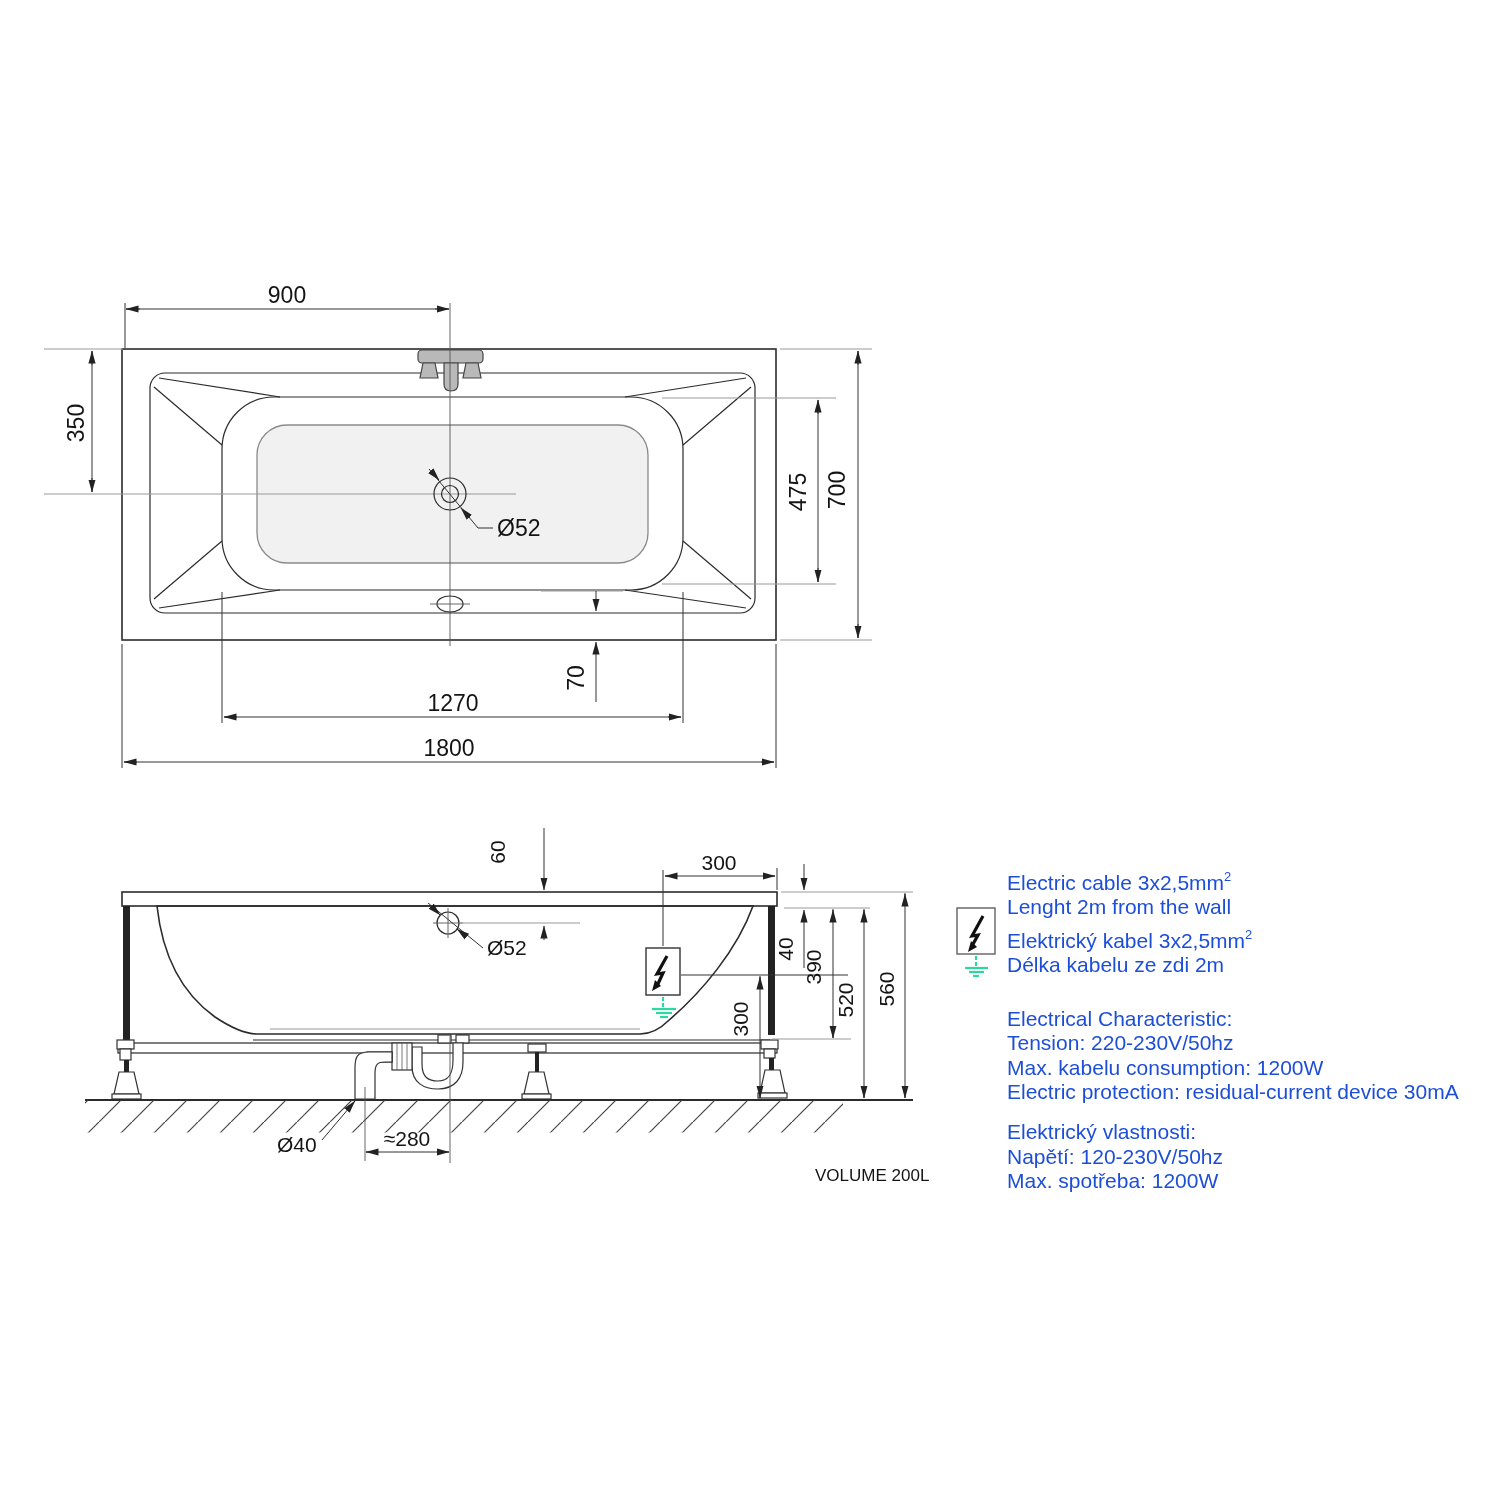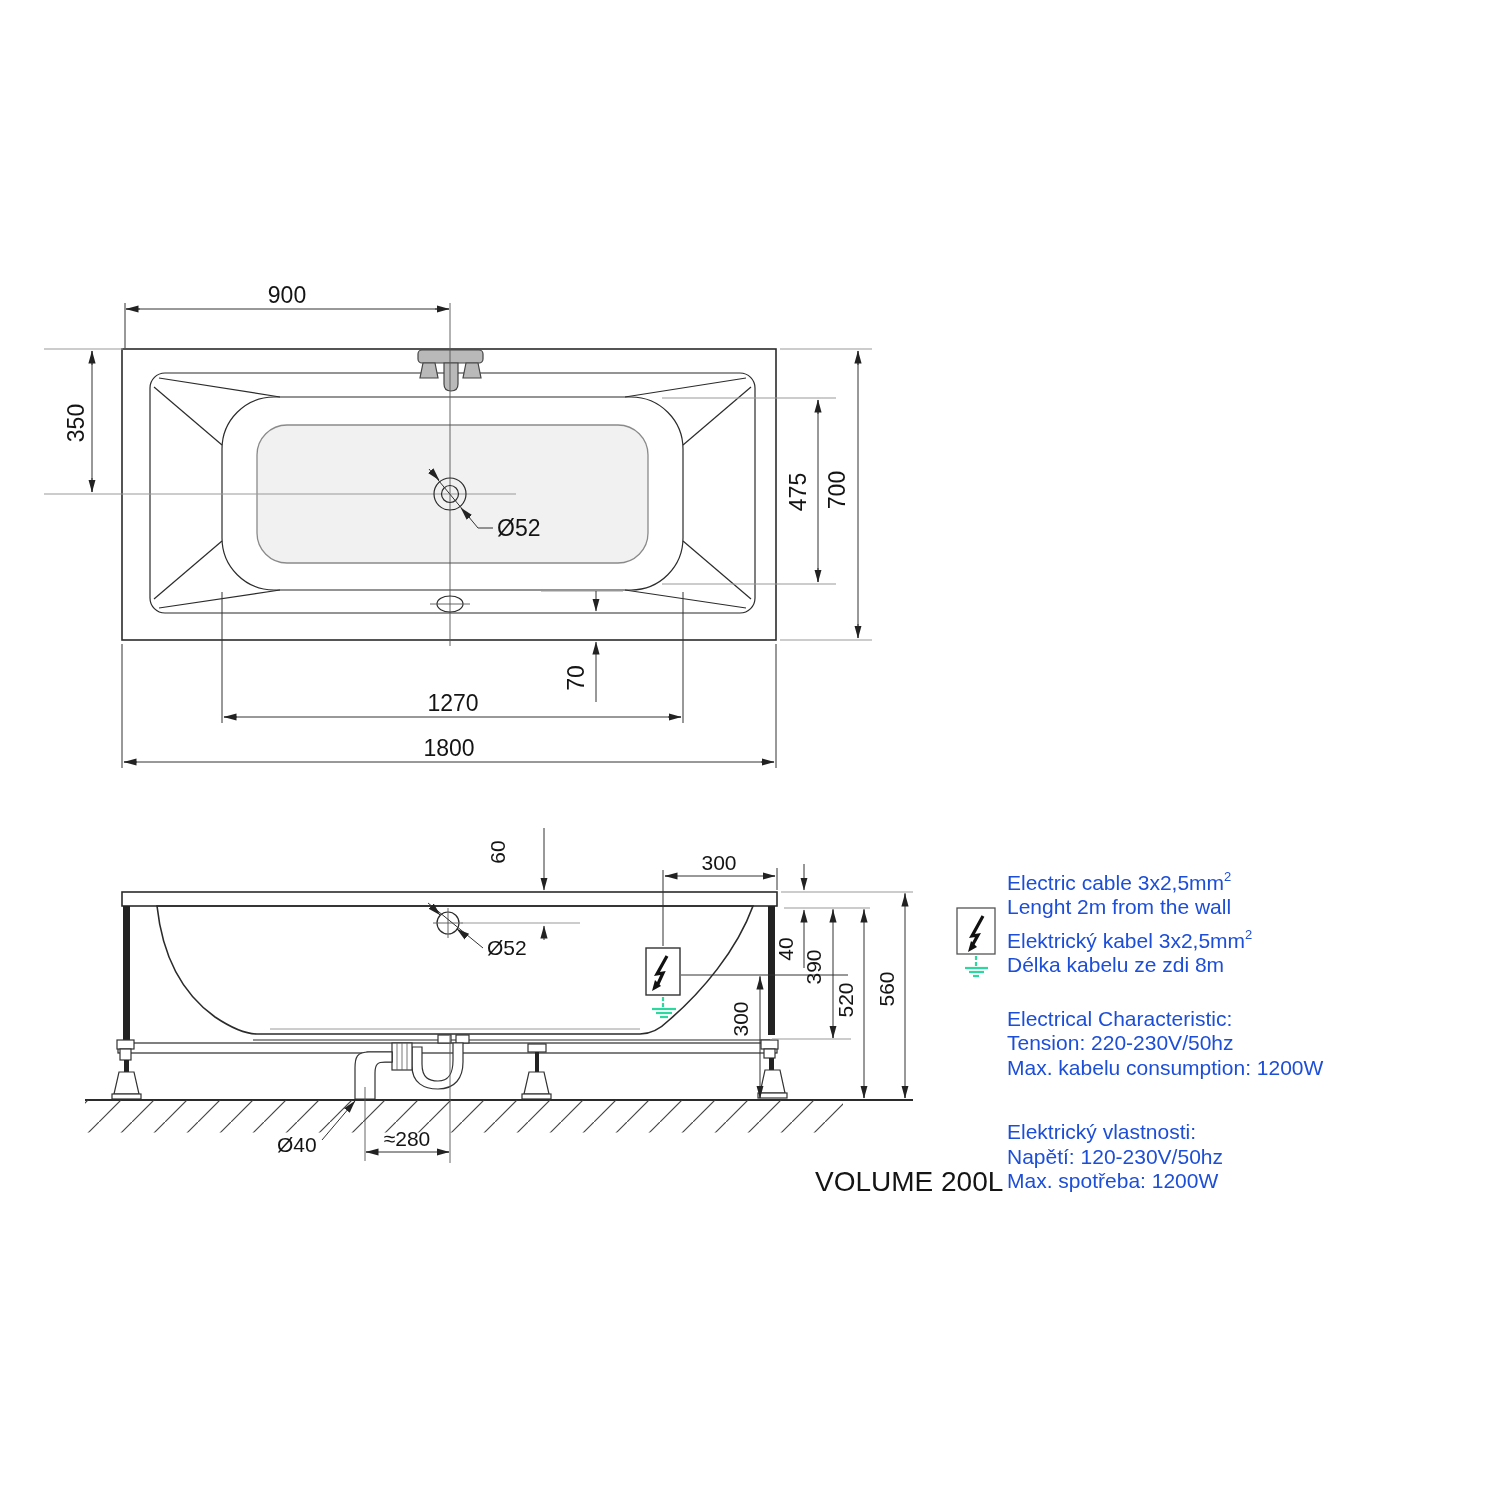--- a/index.html
+++ b/index.html
@@ -10,21 +10,21 @@
   .dt{font-size:23px;}
   .ds{font-size:21px;}
   .ln{stroke:#2b2b2b;stroke-width:1.6;fill:none;}
   .ln2{stroke:#2b2b2b;stroke-width:1.2;fill:none;}
   .gry{stroke:#999;stroke-width:1;fill:none;}
   .dim{stroke:#333;stroke-width:1;fill:none;}
   .cl{stroke:#555;stroke-width:0.9;fill:none;}
   .whitefill{fill:#ffffff;stroke:#333;stroke-width:1.2;}
   .nline{position:absolute;left:1007px;font-size:21px;color:#1d4ed8;white-space:nowrap;}
   .nline .sup{font-size:13px;position:relative;top:-9px;}
-  .volume{position:absolute;left:815px;top:1166px;font-size:28px;color:#141414;white-space:nowrap;}
+  .volume{position:absolute;left:815px;top:1166px;font-size:17px;color:#141414;white-space:nowrap;}
 </style>
 </head>
 <body>
 
 <div class="canvas">
 
 <svg width="1500" height="1500" viewBox="0 0 1500 1500">
   <defs>
     <marker id="ah" markerWidth="14" markerHeight="10" refX="12.5" refY="5" orient="auto" markerUnits="userSpaceOnUse">
       <path d="M13,5 L0,1.4 L0,8.6 Z" fill="#222"></path>
@@ -296,25 +296,26 @@
       <line x1="965" y1="968" x2="988" y2="968"></line>
       <line x1="969" y1="972" x2="984" y2="972"></line>
       <line x1="973" y1="976" x2="979" y2="976"></line>
     </g>
   </g>
 </svg>
 
 <div class="nline" style="top:871px"><span>Electric cable 3x2,5mm</span><span class="sup">2</span></div>
 <div class="nline" style="top:895px"><span>Lenght 2m from the wall</span></div>
 <div class="nline" style="top:929px"><span>Elektrický kabel 3x2,5mm</span><span class="sup">2</span></div>
-<div class="nline" style="top:953px"><span>Délka kabelu ze zdi 8m</span></div>
+<div class="nline" style="top:953px"><span>Délka kabelu ze zdi 2m</span></div>
 
 <div class="nline" style="top:1007px">Electrical Characteristic:</div>
 <div class="nline" style="top:1031px">Tension: 220-230V/50hz</div>
 <div class="nline" style="top:1056px">Max. kabelu consumption: 1200W</div>
+<div class="nline" style="top:1080px">Electric protection: residual-current device 30mA</div>
 
 <div class="nline" style="top:1120px">Elektrický vlastnosti:</div>
 <div class="nline" style="top:1145px">Napětí: 120-230V/50hz</div>
 <div class="nline" style="top:1169px">Max. spotřeba: 1200W</div>
 
 <div class="volume">VOLUME 200L</div>
 
 </div>
 
 </body></html>

